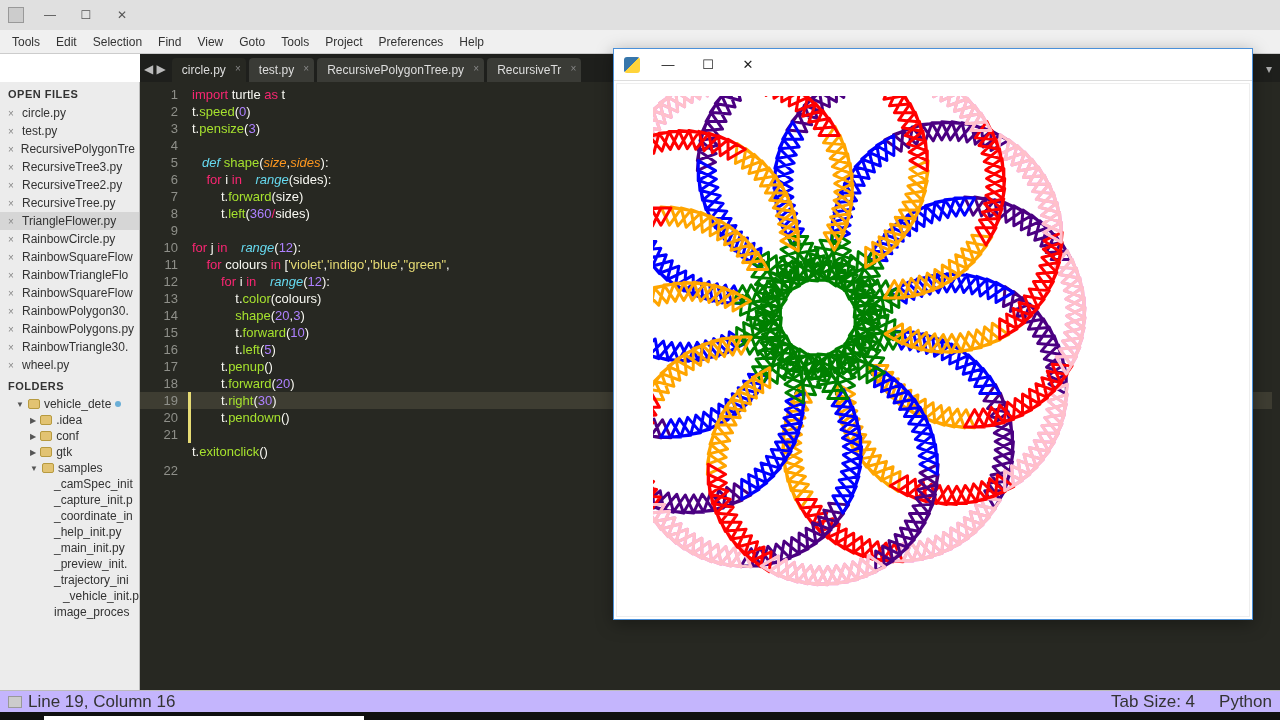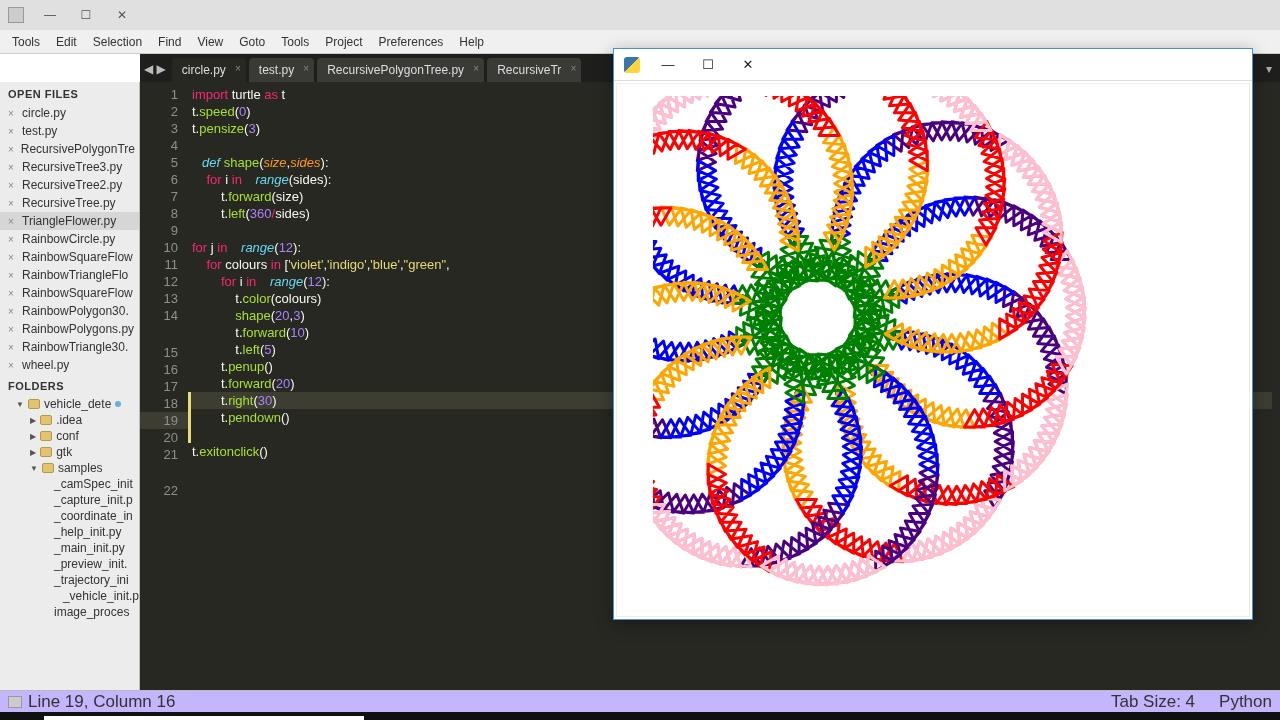--- a/index.html
+++ b/index.html
@@ -250,21 +250,21 @@
           <span style="display: block;">5</span>
           <span style="display: block;">6</span>
           <span style="display: block;">7</span>
           <span style="display: block;">8</span>
           <span style="display: block;">9</span>
           <span style="display: block;">10</span>
           <span style="display: block;">11</span>
           <span style="display: block;">12</span>
           <span style="display: block;">13</span>
           <span style="display: block;">14</span>
-          <span style="display: block; margin-top: 20px;">15</span>
+          <span style="display: block;">15</span>
           <span style="display: block;">16</span>
           <span style="display: block;">17</span>
           <span style="display: block;">18</span>
           <span class="hl" style="display: block;">19</span>
           <span style="display: block;">20</span>
           <span style="display: block;">21</span>
           <span style="display: block; margin-top: 19px;">22</span>
         </div>
       <div class="code" id="code"><div class="gutter-mark"></div><div><span class="kw">import</span> turtle <span class="kw">as</span> t</div><div>t.<span class="name">speed</span>(<span class="num">0</span>)</div><div>t.<span class="name">pensize</span>(<span class="num">3</span>)</div><div>&nbsp;</div><div><span class="fn">def</span> <span class="name">shape</span>(<span class="par">size</span>,<span class="par">sides</span>):</div><div>    <span class="kw">for</span> i <span class="kw">in</span> <span class="fn">range</span>(sides):</div><div>        t.<span class="name">forward</span>(size)</div><div>        t.<span class="name">left</span>(<span class="num">360</span><span class="op">/</span>sides)</div><div>&nbsp;</div><div><span class="kw">for</span> j <span class="kw">in</span> <span class="fn">range</span>(<span class="num">12</span>):</div><div>    <span class="kw">for</span> colours <span class="kw">in</span> [<span class="str">'violet'</span>,<span class="str">'indigo'</span>,<span class="str">'blue'</span>,<span class="str">"green"</span>,</div><div>        <span class="kw">for</span> i <span class="kw">in</span> <span class="fn">range</span>(<span class="num">12</span>):</div><div>            t.<span class="name">color</span>(colours)</div><div>            <span class="name">shape</span>(<span class="num">20</span>,<span class="num">3</span>)</div><div>            t.<span class="name">forward</span>(<span class="num">10</span>)</div><div>            t.<span class="name">left</span>(<span class="num">5</span>)</div><div>        t.<span class="name">penup</span>()</div><div>        t.<span class="name">forward</span>(<span class="num">20</span>)</div><div style="background: rgb(62, 61, 50); margin-left: -4px; padding-left: 4px;">        t.<span class="name">right</span>(<span class="num">30</span>)</div><div>        t.<span class="name">pendown</span>()</div><div>&nbsp;</div><div>t.<span class="name">exitonclick</span>()</div></div>
     </div>

